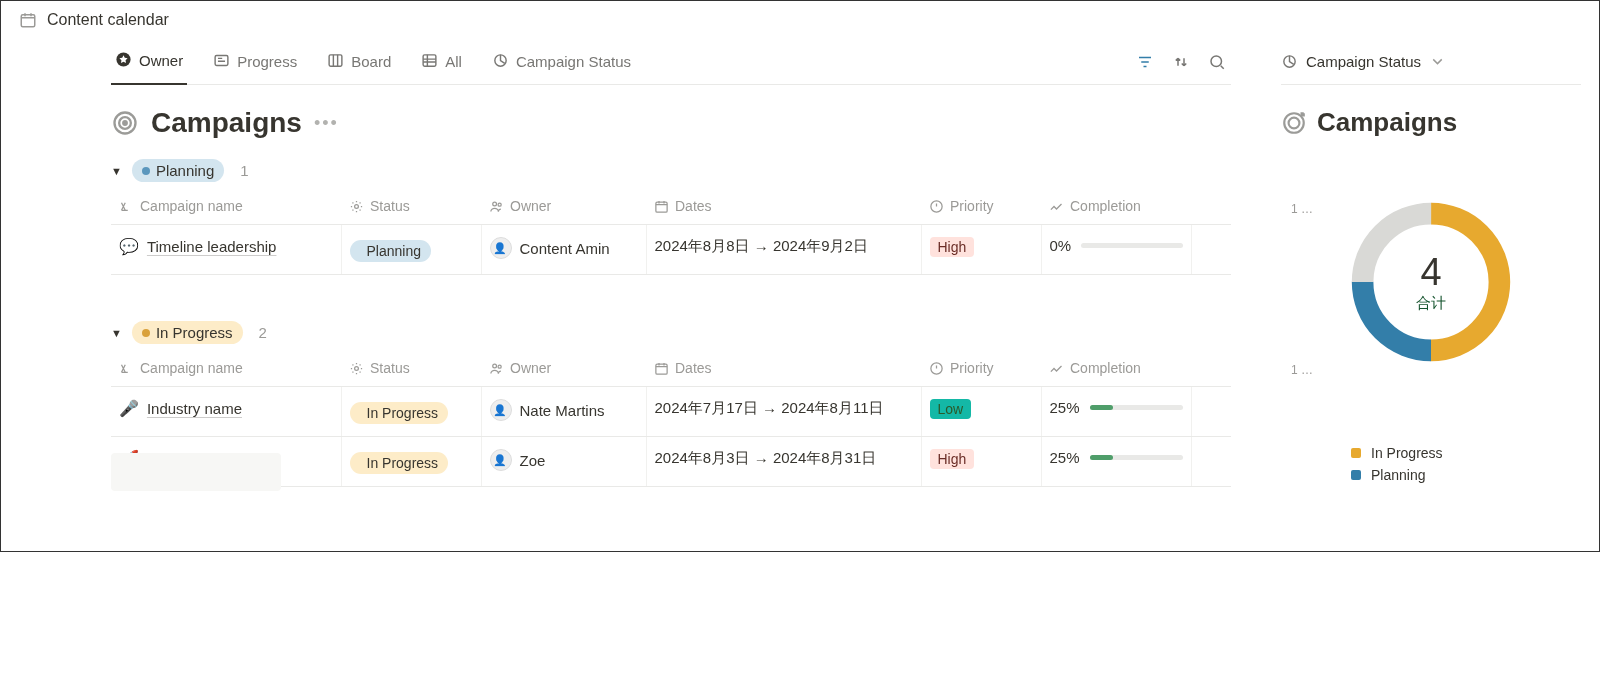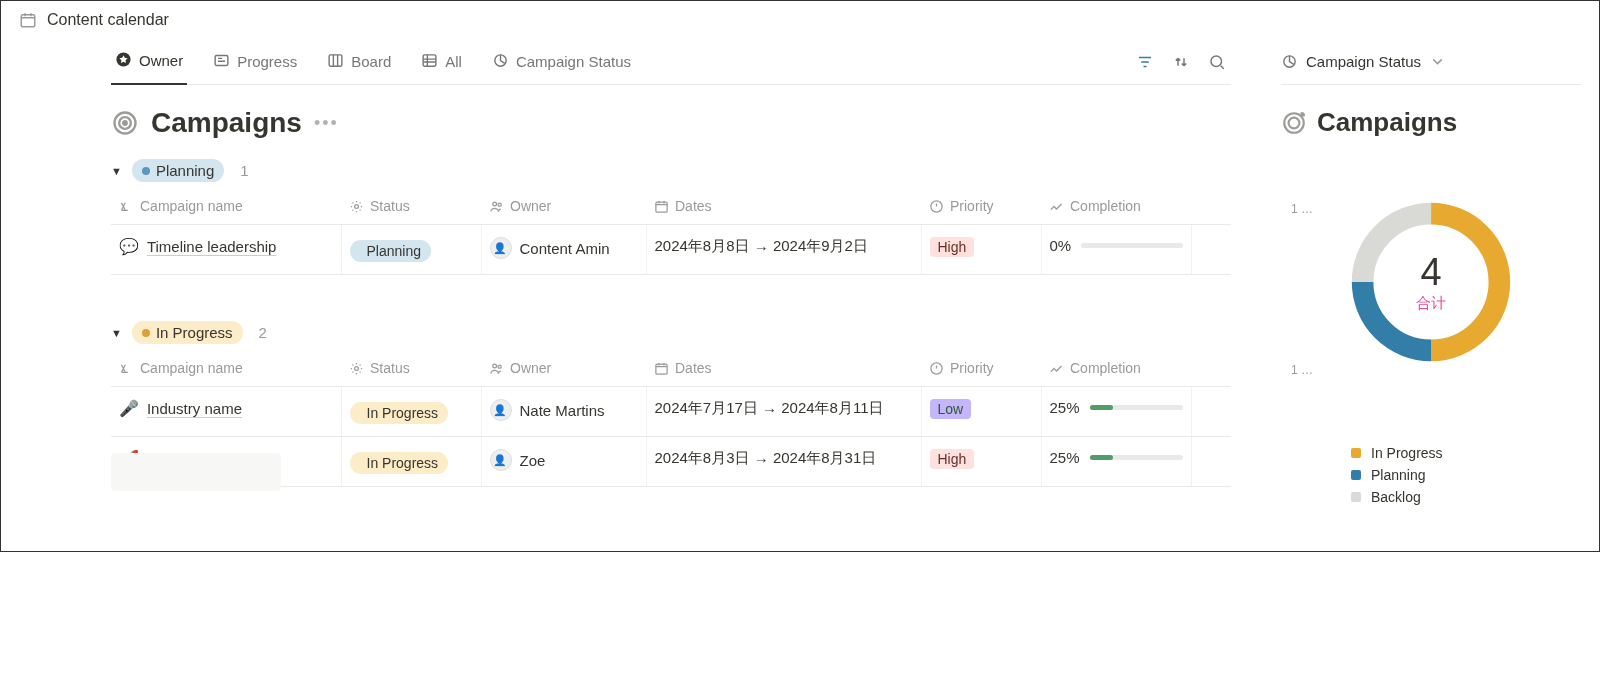--- a/index.html
+++ b/index.html
@@ -51,38 +51,38 @@
   .name-cell { display: flex; align-items: center; gap: 8px; }
   .emoji { font-size: 16px; }
   .name-text { font-weight: 500; text-decoration: underline; text-decoration-color: rgba(55,53,47,.25); text-underline-offset: 3px; }
 
   .status-pill { display: inline-flex; align-items: center; gap: 7px; border-radius: 14px; padding: 3px 10px; font-size: 14px; }
   .owner-cell { display: flex; align-items: center; gap: 8px; }
   .avatar { width: 22px; height: 22px; border-radius: 50%; background: #eee; display: flex; align-items: center; justify-content: center; font-size: 11px; border: 1px solid #ddd; }
 
   .prio-tag { display: inline-block; border-radius: 4px; padding: 2px 8px; font-size: 14px; }
   .prio-high { background: #ffe2dd; color: #6b2d27; }
-  .prio-low  { background: #c4b5fd; color: #2b5a2b; }
+  .prio-low  { background: #14b8a6; color: #2b5a2b; }
 
   .comp-cell { display: flex; align-items: center; gap: 10px; }
   .bar { flex: 1; height: 5px; background: #e9e9e7; border-radius: 3px; position: relative; }
   .bar-fill { position: absolute; left: 0; top: 0; bottom: 0; border-radius: 3px; background: #4f9e6a; }
 
   .group-gap { height: 40px; }
 
   
   .side-tab { display: flex; align-items: center; gap: 8px; height: 46px; border-bottom: 1px solid #e9e9e7; font-size: 15px; font-weight: 500; }
   .side-tab svg { width: 17px; height: 17px; color: #787774; }
   .side-title { display: flex; align-items: center; gap: 10px; padding: 22px 0 14px 0; }
   .side-title svg { width: 26px; height: 26px; color: #9b9b98; }
   .side-title-text { font-size: 26px; font-weight: 700; }
   .donut-wrap { position: relative; width: 240px; margin: 40px auto 0; }
   .donut-center { position: absolute; inset: 0; display: flex; flex-direction: column; align-items: center; justify-content: center; }
   .donut-num { font-size: 38px; font-weight: 400; }
-  .donut-sub { font-size: 15px; color: #ec4899; }
+  .donut-sub { font-size: 15px; color: #14532d; }
   .donut-label { position: absolute; font-size: 12px; color: #9b9a97; }
   .legend { margin-top: 70px; padding-left: 70px; }
   .legend-row { display: flex; align-items: center; gap: 10px; font-size: 14px; padding: 3px 0; }
   .sq { width: 10px; height: 10px; border-radius: 2px; }
 
   .placeholder-block { position: absolute; left: 110px; bottom: 60px; width: 170px; height: 38px; background: #f7f7f5; border-radius: 4px; }
 </style>
 </head>
 <body>
 
@@ -439,22 +439,18 @@
       </div>
       <div class="legend" id="legend">
           <div class="legend-row">
             <span class="sq" style="background:#e7a92f"></span>
             <span>In Progress</span>
           </div>
           <div class="legend-row">
             <span class="sq" style="background:#337ea9"></span>
             <span>Planning</span>
           </div>
-          <div class="legend-row">
-            <span class="sq" style="background:#d9d9d6"></span>
-            <span>Backlog</span>
-          </div>
         </div>
     </div>
   </div>
 
   <div class="placeholder-block"></div>
 </div>
 
 </body></html>

